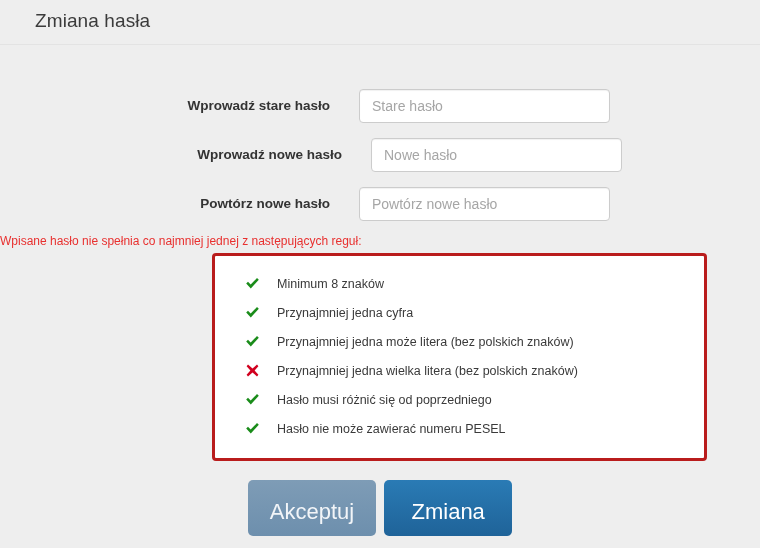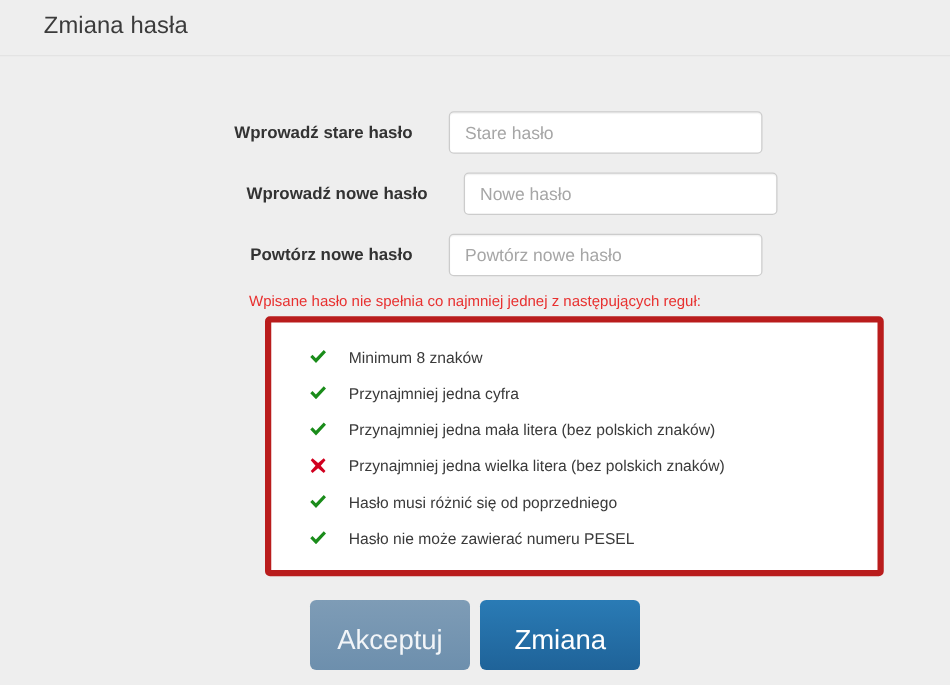--- a/index.html
+++ b/index.html
@@ -81,35 +81,34 @@
     color: #a6a6a6;
     opacity: 1;
   }
 
   
   .error-message {
     position: absolute;
     left: 0;
     top: 189px;
     width: 760px;
-    text-align: center;
     font-size: 12px;
     color: #e8302f;
     white-space: nowrap;
   }
 
   
   .rules-panel {
     position: absolute;
     left: 212px;
     top: 208px;
     width: 495px;
     height: 208px;
     background: #ffffff;
-    border: 5px solid #b91c1c;
+    border: 3px solid #b91c1c;
     border-radius: 4px;
   }
   .rule-item {
     position: relative;
     height: 29px;
     padding-left: 26px;
     display: flex;
     align-items: center;
   }
   .rules-list {
@@ -205,21 +204,21 @@
             </svg>
           </span>
           <span class="rule-text">Przynajmniej jedna cyfra</span>
         </div>
         <div class="rule-item">
           <span class="rule-icon">
             <svg width="15" height="13" viewBox="0 0 15 13">
               <path d="M1.2 6.6 L3.0 4.7 L5.7 7.6 L12.0 1.0 L13.8 2.8 L5.8 11.4 Z" fill="#1a8c1a"></path>
             </svg>
           </span>
-          <span class="rule-text">Przynajmniej jedna mała litera (bez polskich znaków)</span>
+          <span class="rule-text">Przynajmniej jedna może litera (bez polskich znaków)</span>
         </div>
         <div class="rule-item">
           <span class="rule-icon">
             <svg width="13" height="13" viewBox="0 0 13 13">
               <path d="M2.0 0.6 L6.5 4.4 L11.0 0.6 L12.4 2.2 L8.6 6.5 L12.4 10.8 L11.0 12.4 L6.5 8.6 L2.0 12.4 L0.6 10.8 L4.4 6.5 L0.6 2.2 Z" fill="#d1001f"></path>
             </svg>
           </span>
           <span class="rule-text">Przynajmniej jedna wielka litera (bez polskich znaków)</span>
         </div>
         <div class="rule-item">

